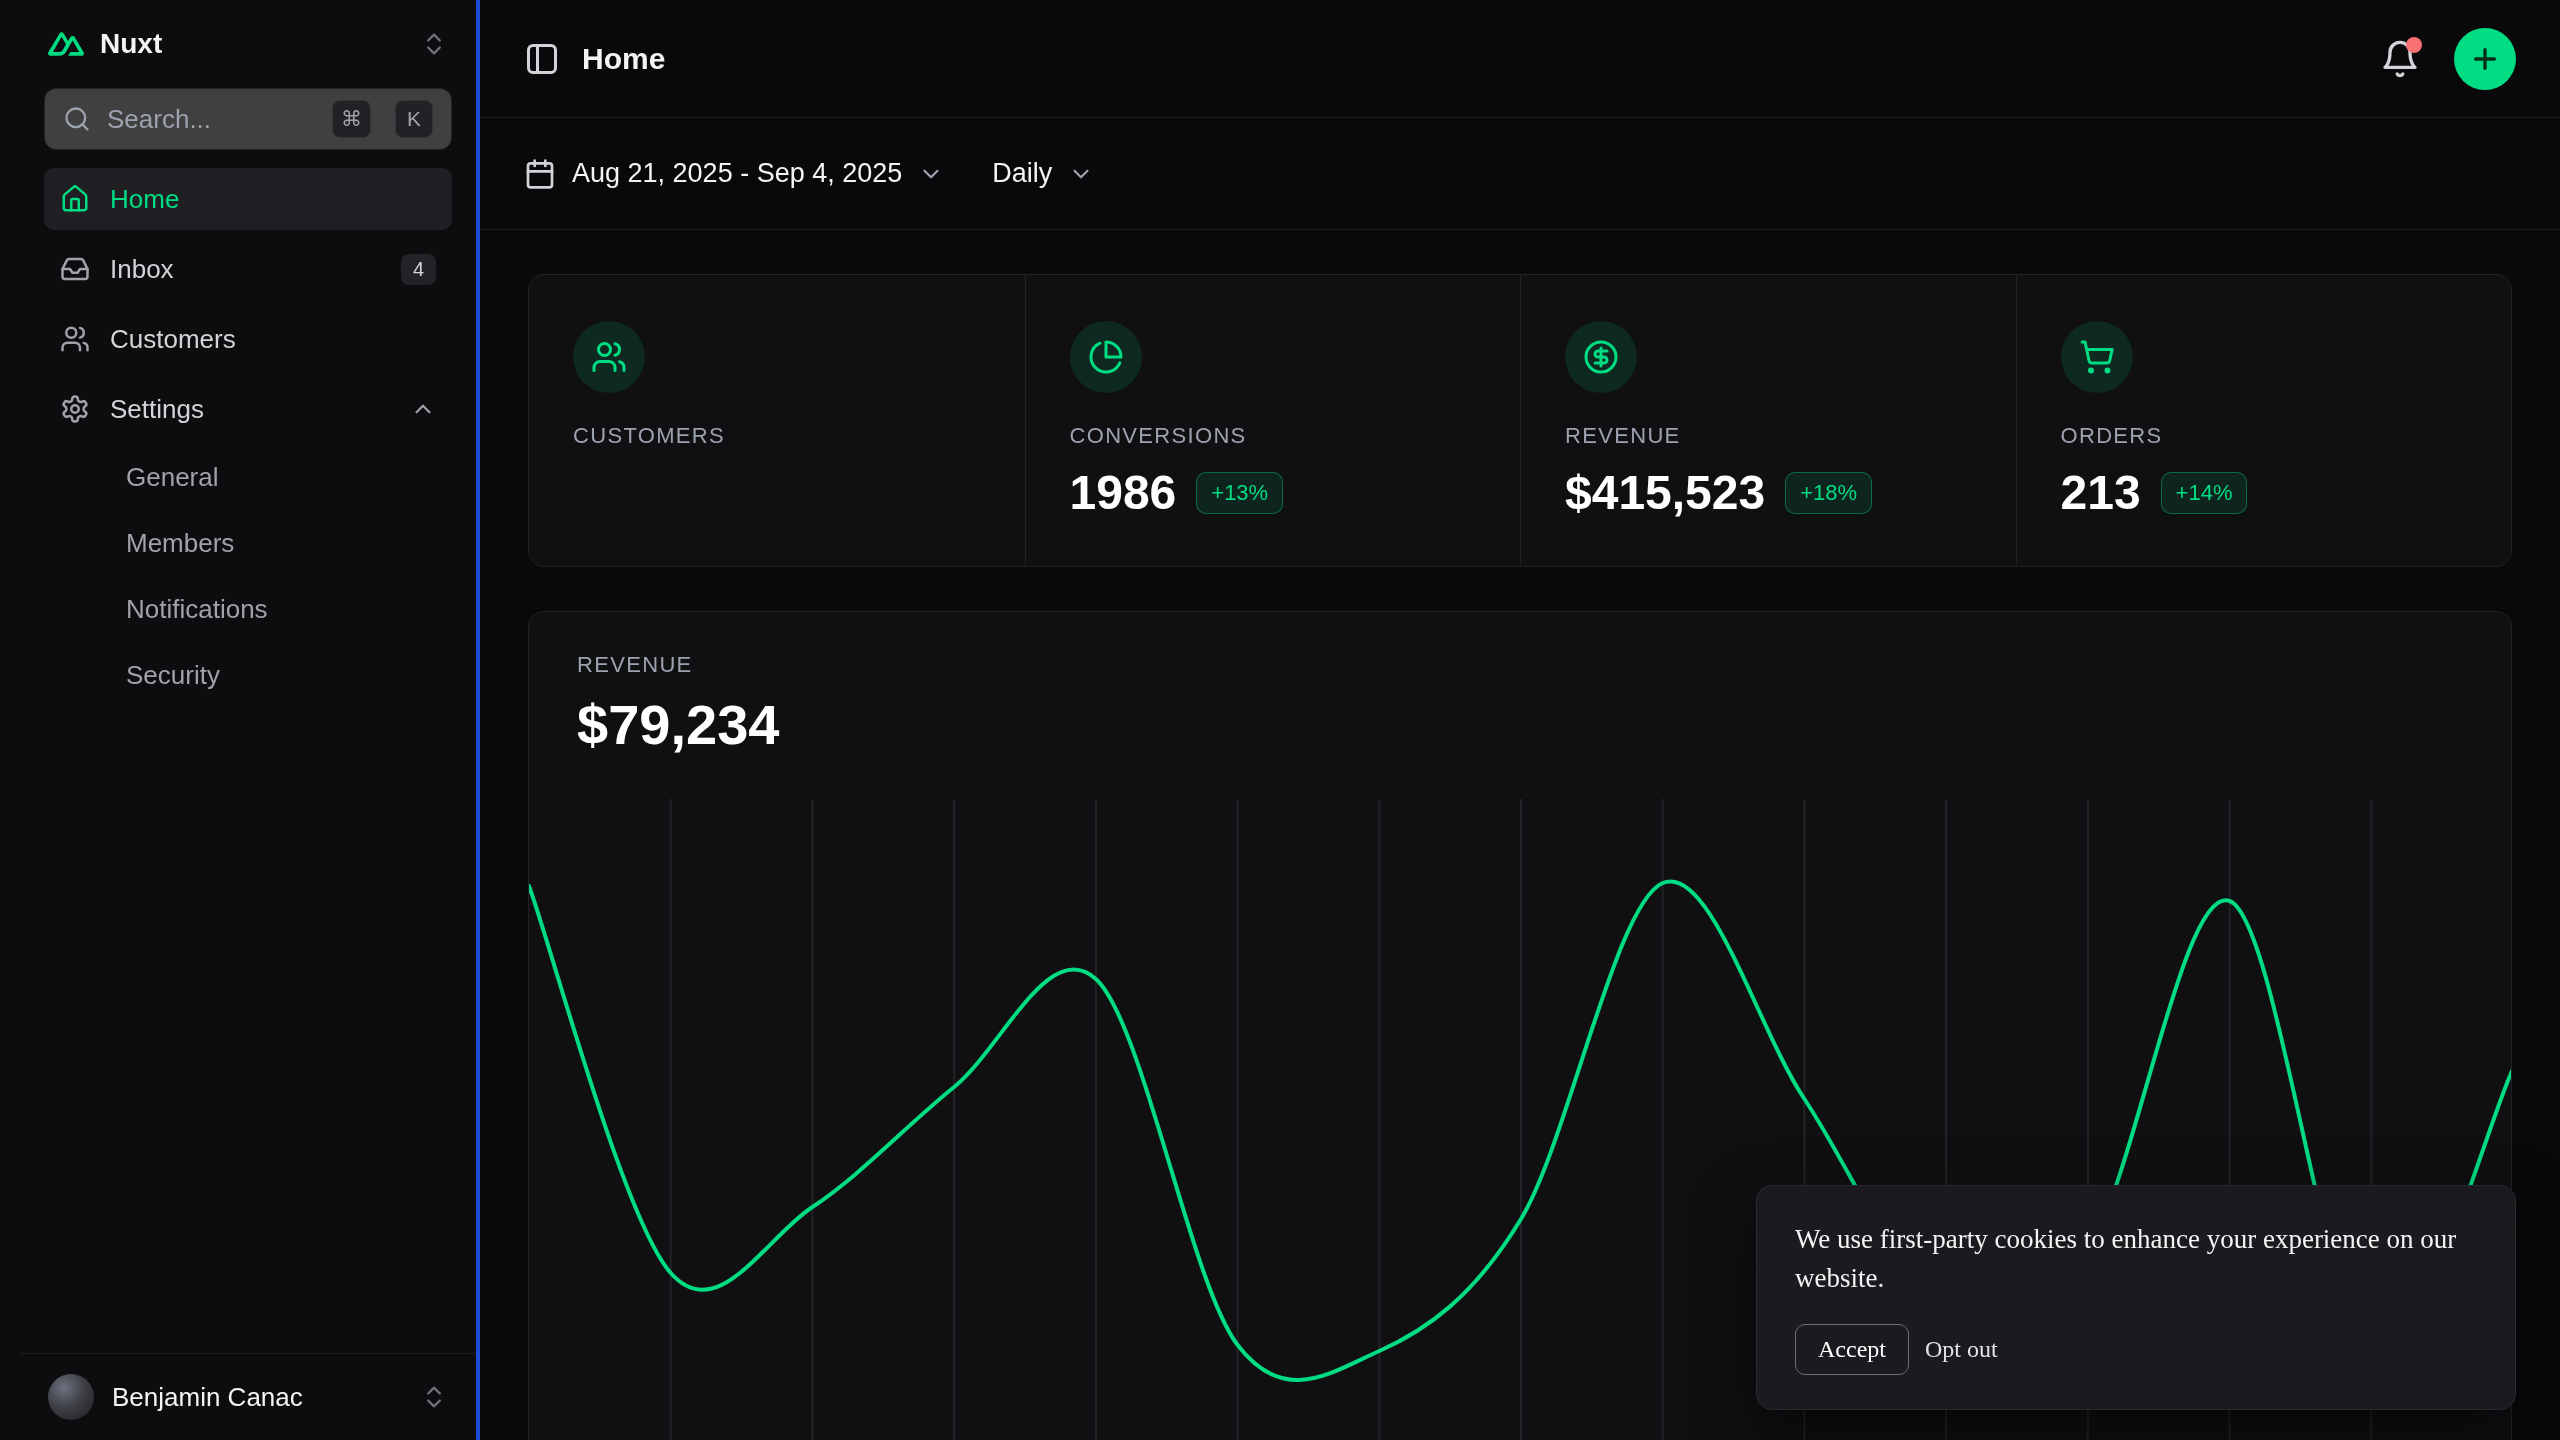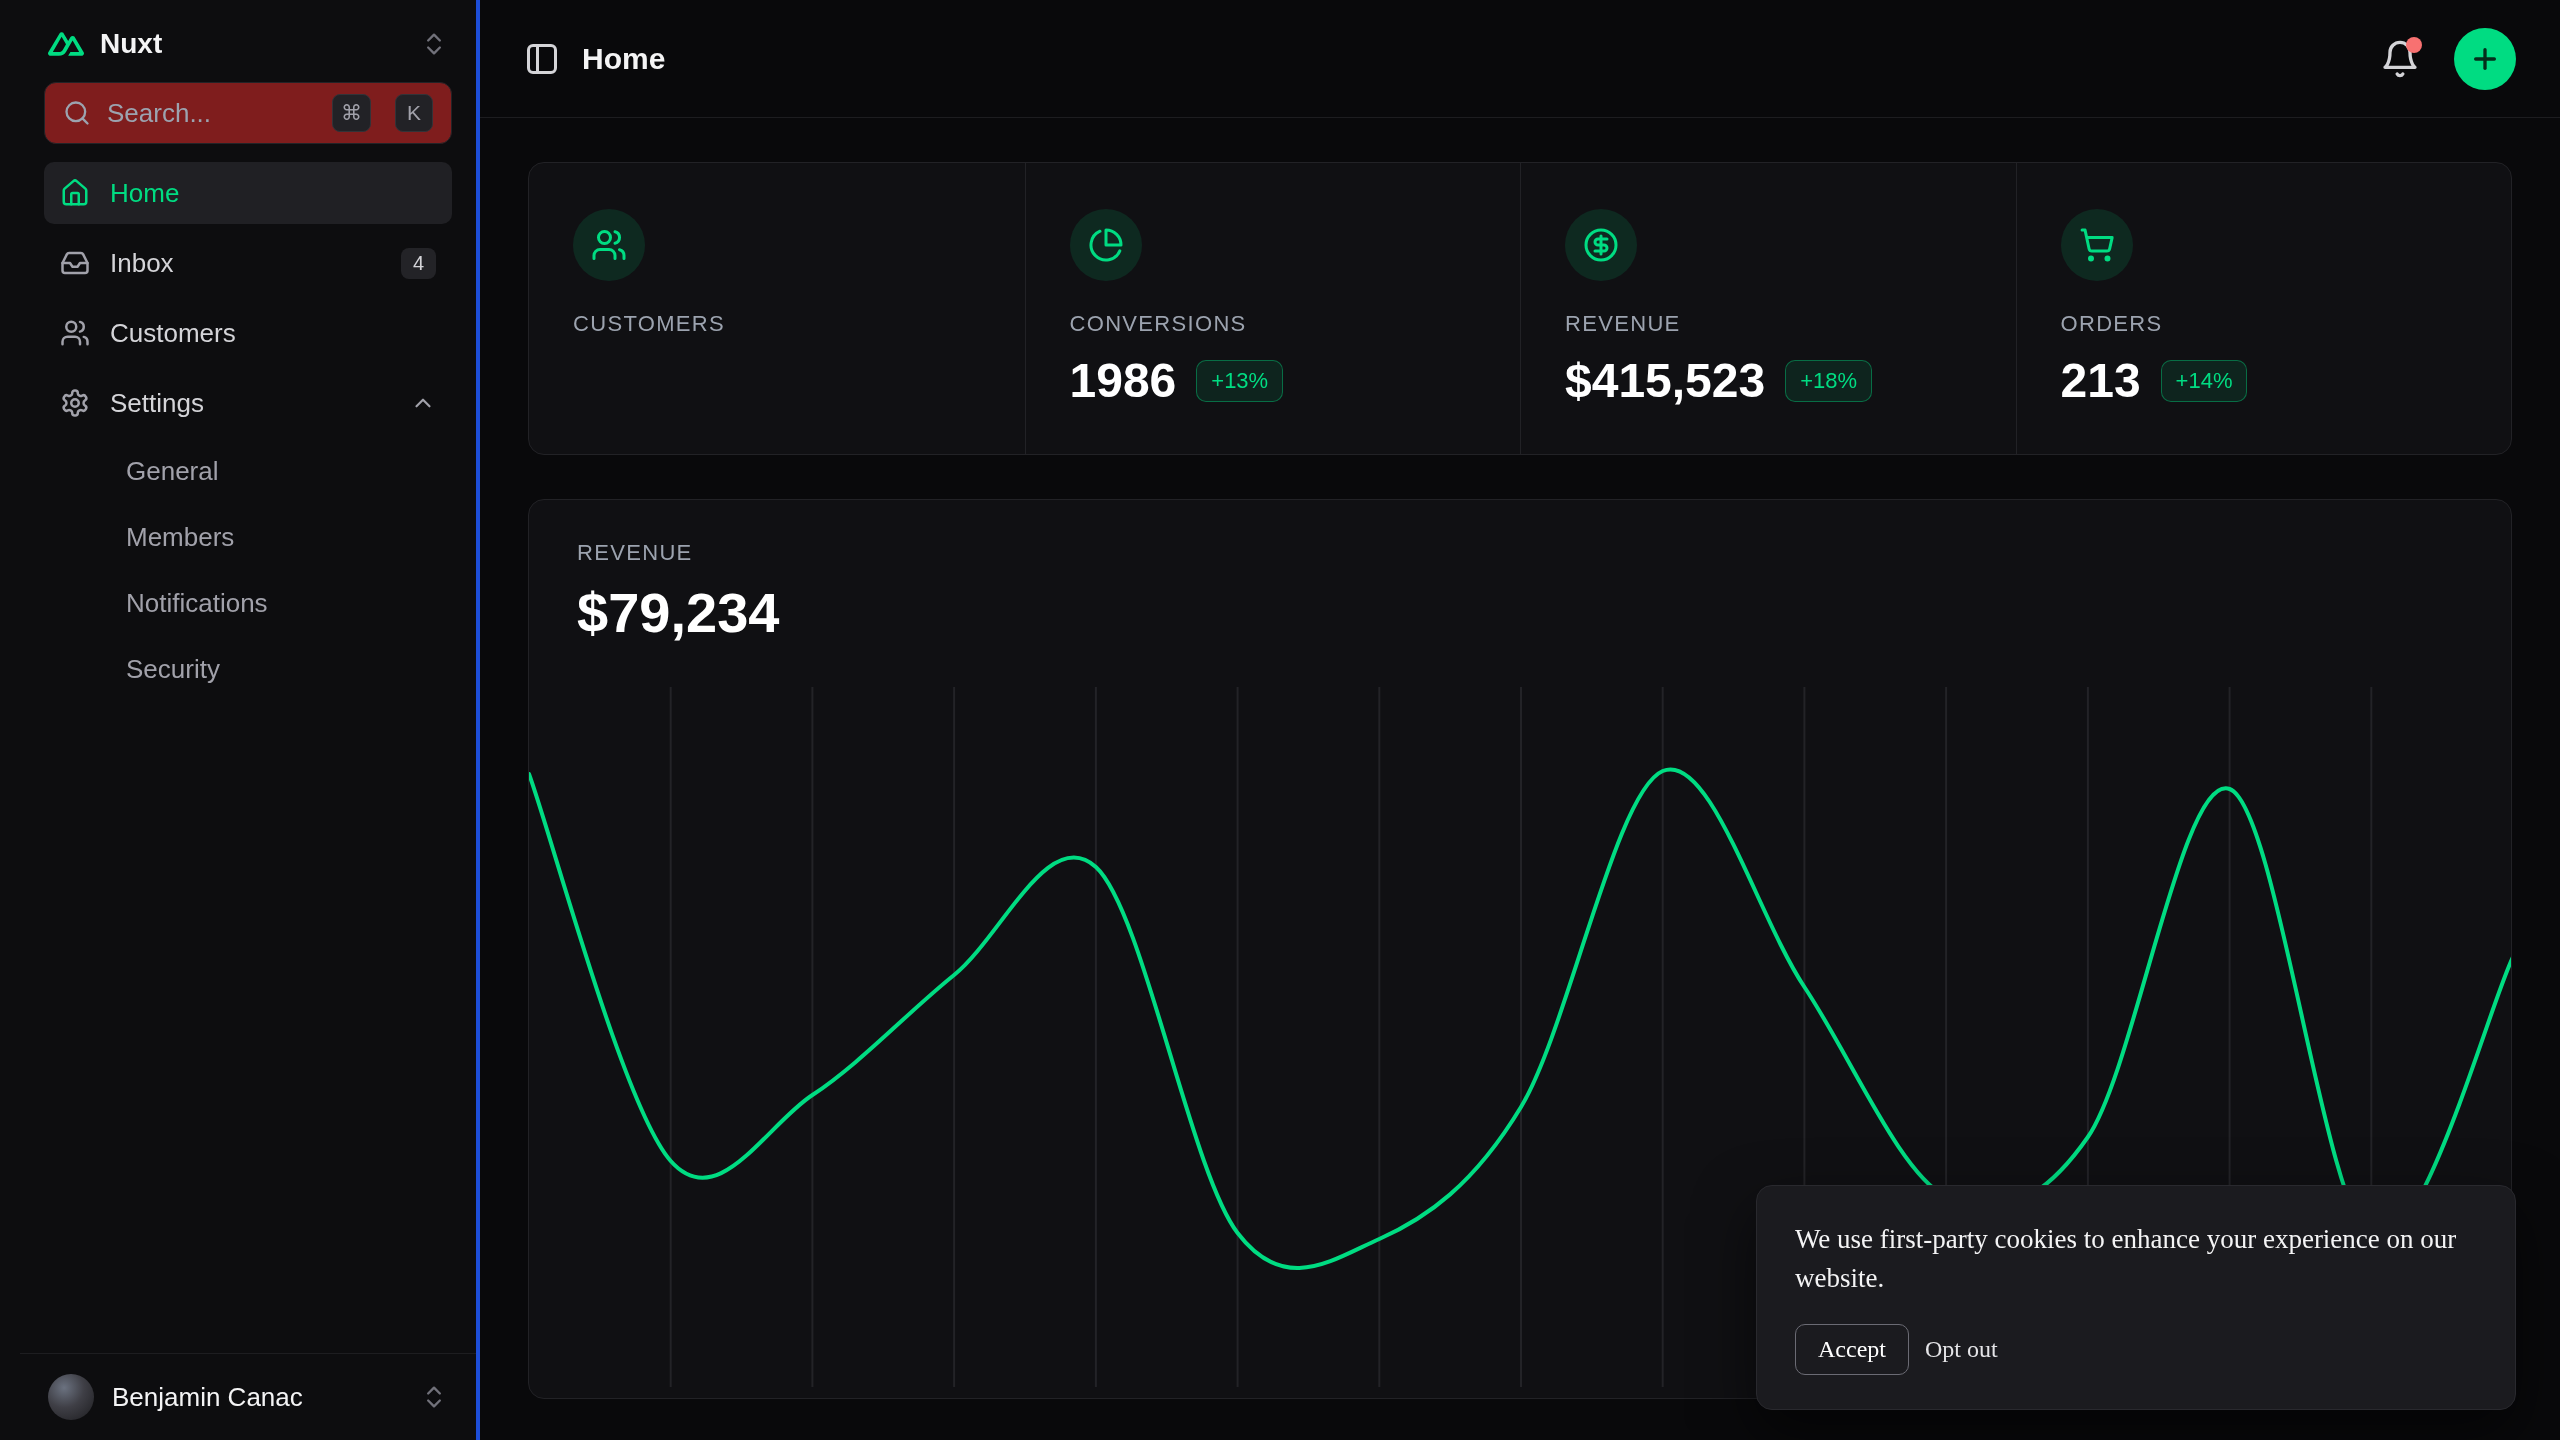--- a/index.html
+++ b/index.html
@@ -9,21 +9,21 @@
 
   .app { display:flex; width:100%; height:100%; }
 
   
   .sidebar { width:480px; min-width:480px; height:100%; background:#0d0d0f; border-right:4px solid #1d4ed8;
     display:flex; flex-direction:column;padding-left:20px; }
   .brand-row { display:flex; align-items:center; gap:16px; padding:26px 28px 20px; }
   .brand-logo { width:36px; height:36px; }
   .brand-name { font-size:28px; font-weight:600; }
   .selector-icon { margin-left:auto; color:#71717a; width:28px; height:28px; cursor:pointer; }
-  .search-box { margin:0 24px 18px; height:62px; background:#7f1d1d; border:1px solid #232327;
+  .search-box { margin:6px 24px 18px; height:62px; background:#404040; border:1px solid #232327;
     border-radius:12px; display:flex; align-items:center; gap:16px; padding:0 18px; cursor:text; }
   .search-box .mag { width:28px; height:28px; color:#9ca3af; }
   .search-placeholder { font-size:26px; color:#9ca3af; flex:1; }
   .kbd { min-width:38px; height:38px; padding:0 8px; background:#222226; border:1px solid #333338;
     border-radius:8px; color:#a1a1aa; font-size:21px; display:flex; align-items:center; justify-content:center; }
   .kbd + .kbd { margin-left:8px; }
 
   .nav { display:flex; flex-direction:column; gap:8px; padding:0 24px; }
   .nav-item { height:62px; border-radius:10px; display:flex; align-items:center; gap:20px; padding:0 16px;
     font-size:26px; font-weight:500; color:#d4d4d8; cursor:pointer; }
@@ -209,20 +209,40 @@
         </span>
         <span class="plus-btn">
           <svg viewBox="0 0 24 24" fill="none" stroke="currentColor" stroke-width="2.5" stroke-linecap="round" stroke-linejoin="round">
             <path d="M5 12h14"></path>
               <path d="M12 5v14"></path>
           </svg>
         </span>
       </div>
     </header>
 
+    <div class="toolbar">
+      <div class="tool-btn">
+        <svg class="cal" viewBox="0 0 24 24" fill="none" stroke="currentColor" stroke-width="2" stroke-linecap="round" stroke-linejoin="round">
+          <path d="M8 2v4"></path>
+            <path d="M16 2v4"></path>
+            <rect x="3" y="4" width="18" height="18" rx="2"></rect>
+            <path d="M3 10h18"></path>
+        </svg>
+        <span>Aug 21, 2025 - Sep 4, 2025</span>
+        <svg class="chev" viewBox="0 0 24 24" fill="none" stroke="currentColor" stroke-width="2" stroke-linecap="round" stroke-linejoin="round">
+          <path d="m6 9 6 6 6-6"></path>
+        </svg>
+      </div>
+      <div class="tool-btn">
+        <span>Daily</span>
+        <svg class="chev" viewBox="0 0 24 24" fill="none" stroke="currentColor" stroke-width="2" stroke-linecap="round" stroke-linejoin="round">
+          <path d="m6 9 6 6 6-6"></path>
+        </svg>
+      </div>
+    </div>
 
     <div class="content">
 
       <section class="stats-card">
 
         <div class="stat-cell">
           <div class="stat-icon-circle">
             <svg viewBox="0 0 24 24" fill="none" stroke="currentColor" stroke-width="2" stroke-linecap="round" stroke-linejoin="round">
               <path d="M16 21v-2a4 4 0 0 0-4-4H6a4 4 0 0 0-4 4v2"></path>
                 <circle cx="9" cy="7" r="4"></circle>

